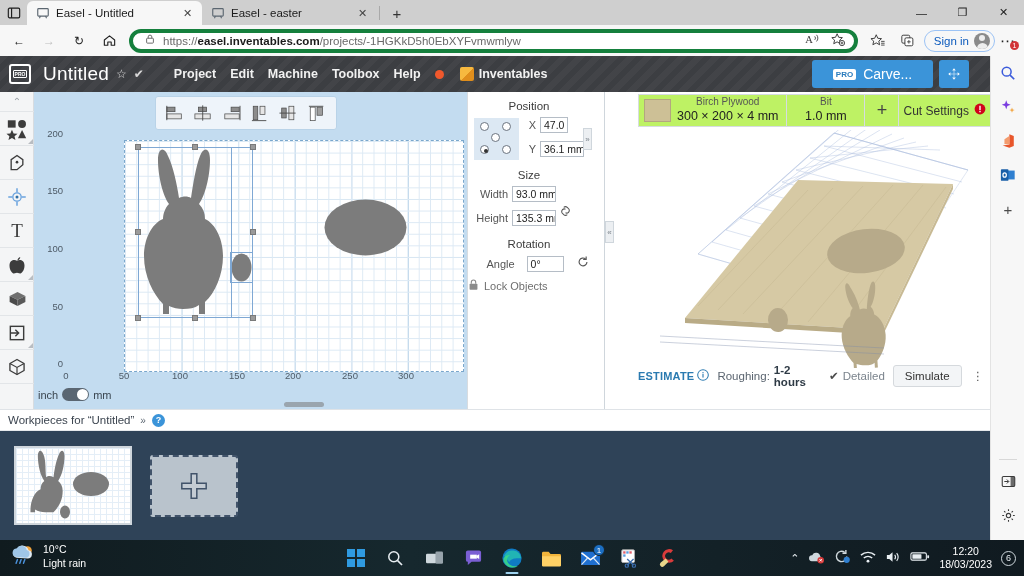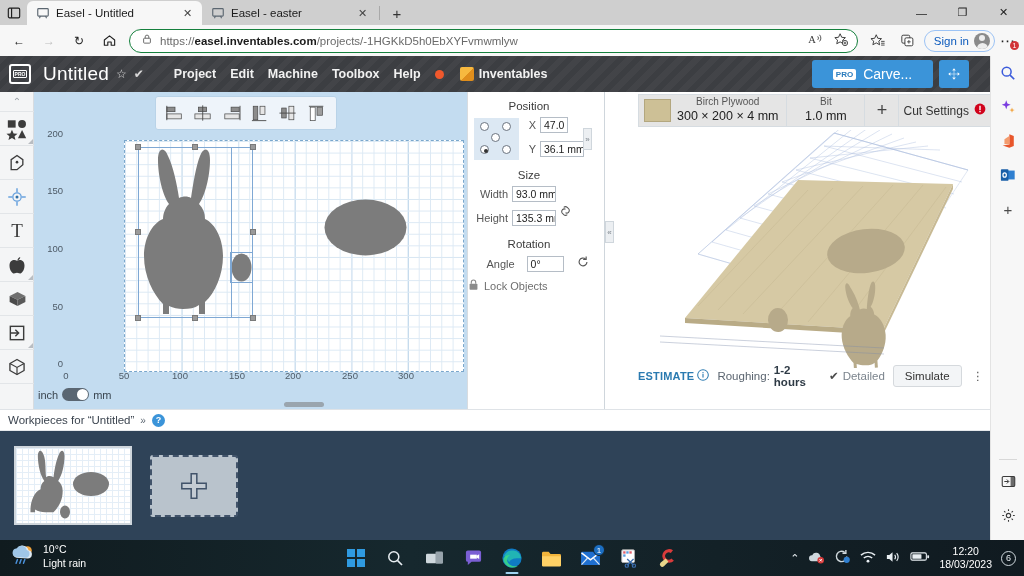--- a/index.html
+++ b/index.html
@@ -37,21 +37,21 @@
 
   
   .navbar {
     position:absolute; top:25px; left:0; width:1024px; height:31px;
     background:#f7f7f7; display:flex; align-items:center; gap:2px; padding:0 5px;
   }
   .navbtn { width:28px; height:26px; display:flex; align-items:center; justify-content:center; border-radius:4px; color:#202020;}
   .navbtn.dim { color:#bdbdbd; }
   .omnibox {
     flex:1; height:24px; background:#fff; border-radius:12px; display:flex; align-items:center;
-    gap:7px; padding:0 8px 0 11px; margin:0 4px; border:1px solid #15803d;
+    gap:7px; padding:0 8px 0 11px; margin:0 4px; border:4px solid #15803d;
   }
   .omnibox .url { font-size:11.5px; color:#6a6a6a; white-space:nowrap; overflow:hidden;}
   .omnibox .url b { color:#1b1b1b; font-weight:600;}
   .signin {
     height:22px; border:1px solid #9cc3f5; border-radius:12px; display:flex;
     align-items:center; gap:5px; padding:0 4px 0 9px; color:#0d5bbd; font-size:11.5px;
   }
   .avatar-s { width:16px; height:16px; border-radius:50%; background:#8a8a8a; position:relative; overflow:hidden;}
   .avatar-s::before{content:"";position:absolute;width:6px;height:6px;border-radius:50%;background:#eee;left:5px;top:2.5px;}
   .avatar-s::after{content:"";position:absolute;width:11px;height:7px;border-radius:5.5px 5.5px 0 0;background:#eee;left:2.5px;top:10px;}
@@ -140,21 +140,21 @@
   .anchor { position:absolute; width:9px;height:9px;border-radius:50%;border:1px solid #6b7480;background:#fff;}
   .anchor.on::after{content:"";position:absolute;width:4px;height:4px;border-radius:50%;background:#333;left:2.5px;top:2.5px;}
   .fld-row { display:flex; align-items:center; gap:4px; margin-bottom:4px;}
   .fld-lbl { font-size:11px; color:#555; text-align:right;}
   .fld { border:1px solid #b5bdc6; height:16px; padding:0 3px; font-size:10.5px; color:#222; display:flex; align-items:center; background:#fff; overflow:hidden; white-space:nowrap;}
   .lock-row { display:flex; align-items:center; gap:5px; margin-top:7px; font-size:11px; color:#6f6f6f;}
   .collapse-arrow { position:absolute; left:-8px; top:36px; width:9px;height:22px; background:#eceff2; border:1px solid #cfd6dc; display:flex;align-items:center;justify-content:center;font-size:8px;color:#7a828a;}
 
   
   .preview { position:absolute; left:604px; top:92px; width:386px; height:317px; background:#fff; border-left:1px solid #cfd6dc;}
-  .matbar { position:absolute; left:33px; top:2px; width:353px; height:33px; border:1px solid #d6dce1; display:flex; background:#e5e5e5;}
+  .matbar { position:absolute; left:33px; top:2px; width:353px; height:33px; border:1px solid #d6dce1; display:flex; background:#bef264;}
   .matbar .cell { display:flex; align-items:center; justify-content:center; border-right:1px solid #d6dce1; height:100%;}
   .mat-sw { width:27px;height:23px;background:#cdc096;border:1px solid #b3a77f; margin:0 6px 0 5px;}
   .two-line { display:flex; flex-direction:column; align-items:center; justify-content:center; line-height:1.25;}
   .two-line .t { font-size:10px; color:#555;}
   .two-line .b { font-size:12.5px; color:#222;}
   .stage { position:absolute; left:33px; top:38px; right:0; bottom:38px; overflow:hidden;}
   .estimate-bar { position:absolute; left:33px; bottom:20px; right:4px; height:26px; display:flex; align-items:center; gap:8px; font-size:11.5px;}
   .est-link { color:#2a7ab0; font-weight:700; font-size:11px; letter-spacing:.2px;}
   .sim-btn { border:1px solid #d5d9dd; background:#f3f5f7; padding:4px 11px; border-radius:3px; color:#333; font-size:11.5px;}
   .kebab { width:18px; text-align:center; color:#555; letter-spacing:0; }

